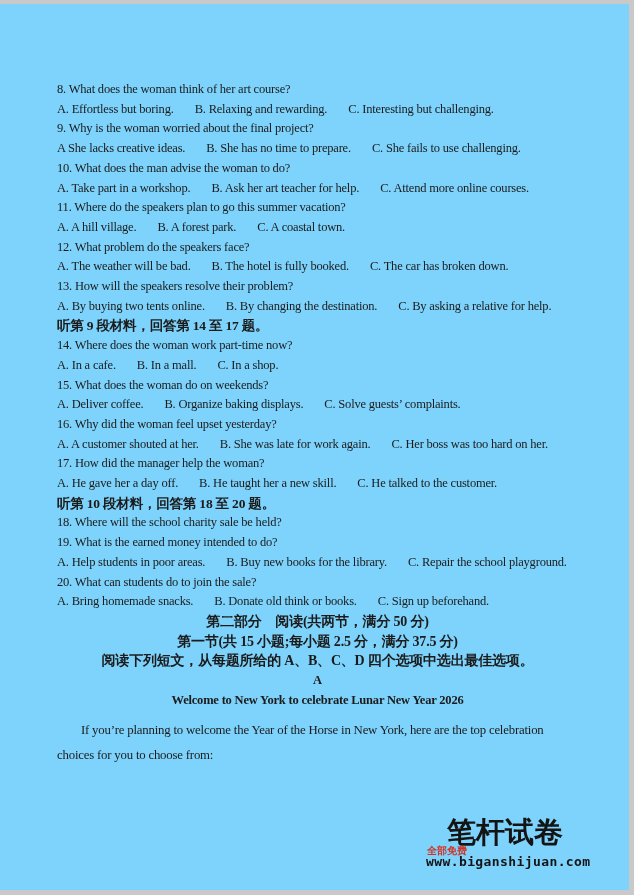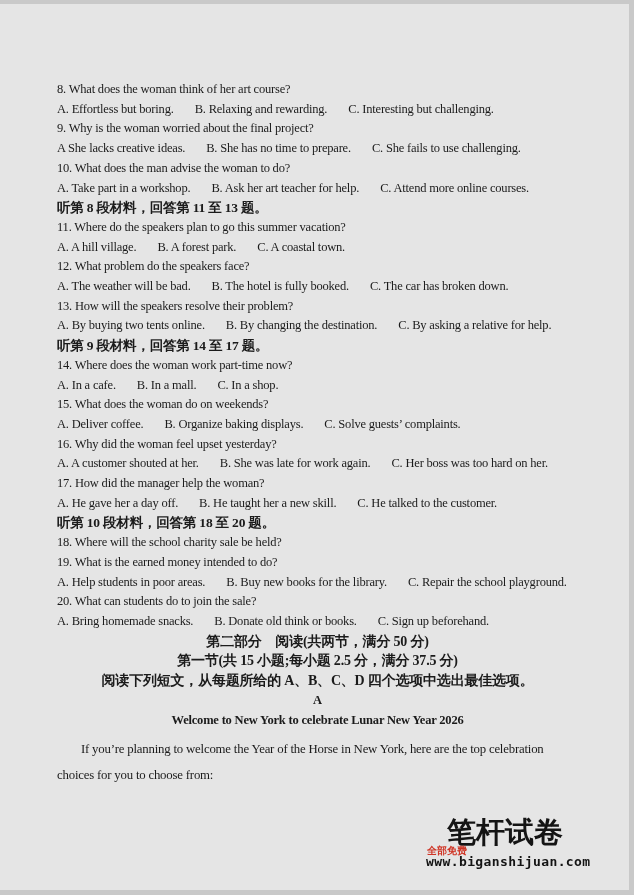--- a/index.html
+++ b/index.html
@@ -1,20 +1,20 @@
 <!DOCTYPE html>
 <html><head>
 <meta charset="utf-8">
 <style>
   html, body { margin: 0; padding: 0; background: #ffffff; }
   .screen {
     position: relative;
     width: 634px;
     height: 895px;
-    background: #e5e5e5;
+    background: #7dd3fc;
     overflow: hidden;
     font-family: "Liberation Serif", "DejaVu Serif", serif;
     color: #1b1b1b;
   }
   .edge { position: absolute; background: #c9c9c9; }
   .edge-top    { top: 0; left: 0; right: 0; height: 4px; }
   .edge-bottom { bottom: 0; left: 0; right: 0; height: 5px; }
   .edge-right  { top: 0; right: 0; bottom: 0; width: 5px; }
 
   .doc {
@@ -77,21 +77,20 @@
   <div class="edge edge-right"></div>
   <div class="edge edge-bottom"></div>
 
   <div class="doc">
       <div class="line q">8. What does the woman think of her art course?</div>
       <div class="line o"><span class="opt">A. Effortless but boring.</span><span class="opt">B. Relaxing and rewarding.</span><span class="opt">C. Interesting but challenging.</span></div>
       <div class="line q">9. Why is the woman worried about the final project?</div>
       <div class="line o"><span class="opt">A She lacks creative ideas.</span><span class="opt">B. She has no time to prepare.</span><span class="opt">C. She fails to use challenging.</span></div>
       <div class="line q">10. What does the man advise the woman to do?</div>
       <div class="line o"><span class="opt">A. Take part in a workshop.</span><span class="opt">B. Ask her art teacher for help.</span><span class="opt">C. Attend more online courses.</span></div>
-      <div class="line h">听第 8 段材料，回答第 11 至 13 题。</div>
       <div class="line q">11. Where do the speakers plan to go this summer vacation?</div>
       <div class="line o"><span class="opt">A. A hill village.</span><span class="opt">B. A forest park.</span><span class="opt">C. A coastal town.</span></div>
       <div class="line q">12. What problem do the speakers face?</div>
       <div class="line o"><span class="opt">A. The weather will be bad.</span><span class="opt">B. The hotel is fully booked.</span><span class="opt">C. The car has broken down.</span></div>
       <div class="line q">13. How will the speakers resolve their problem?</div>
       <div class="line o"><span class="opt">A. By buying two tents online.</span><span class="opt">B. By changing the destination.</span><span class="opt">C. By asking a relative for help.</span></div>
       <div class="line h">听第 9 段材料，回答第 14 至 17 题。</div>
       <div class="line q">14. Where does the woman work part-time now?</div>
       <div class="line o"><span class="opt">A. In a cafe.</span><span class="opt">B. In a mall.</span><span class="opt">C. In a shop.</span></div>
       <div class="line q">15. What does the woman do on weekends?</div>

